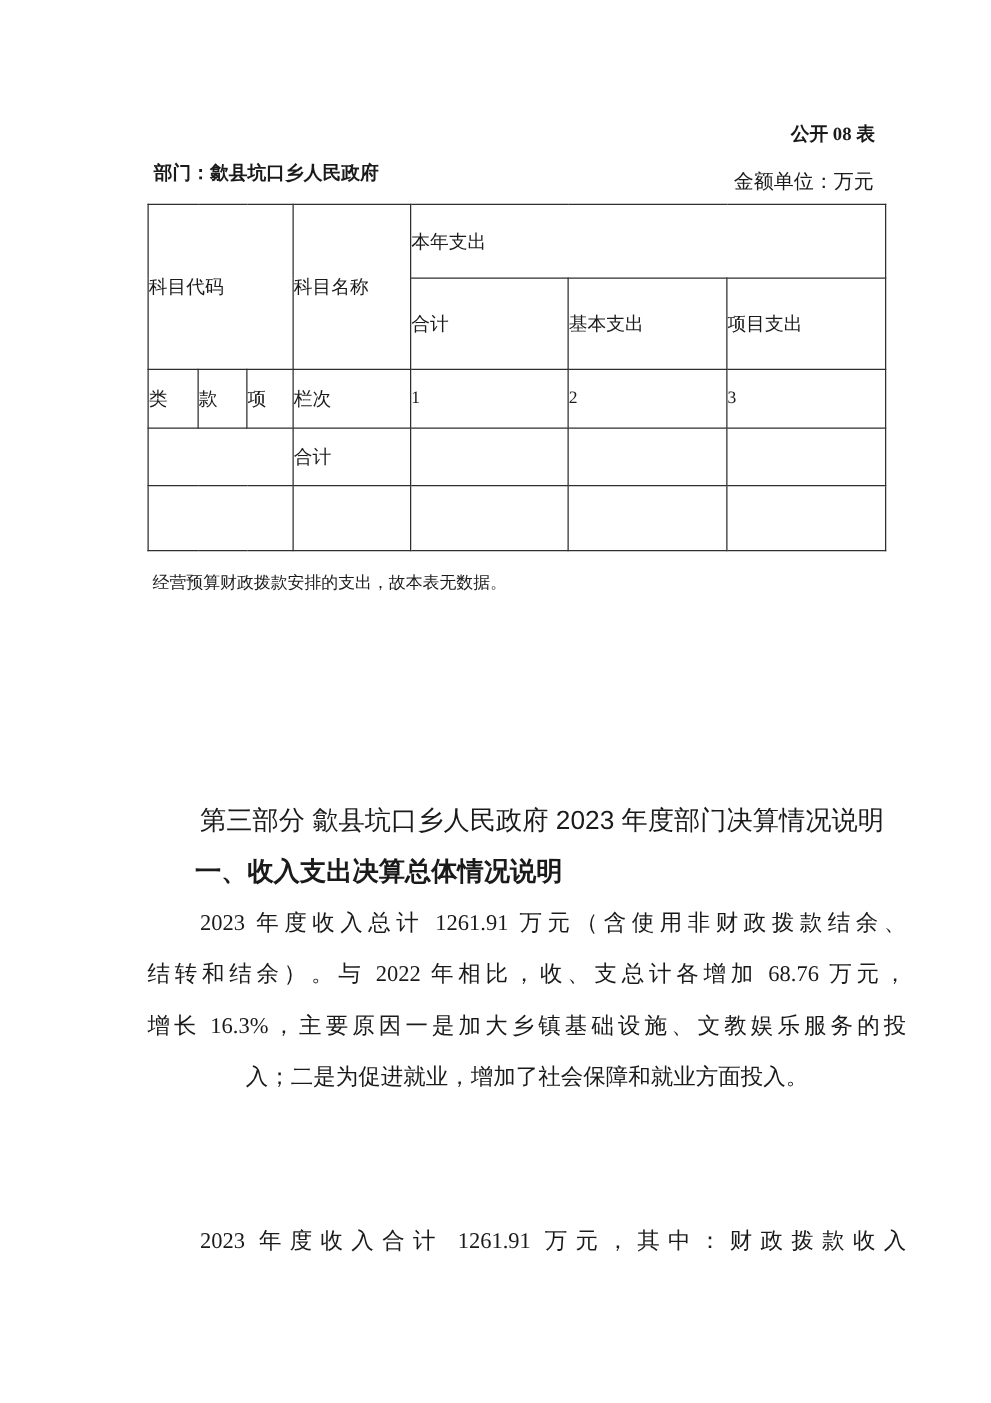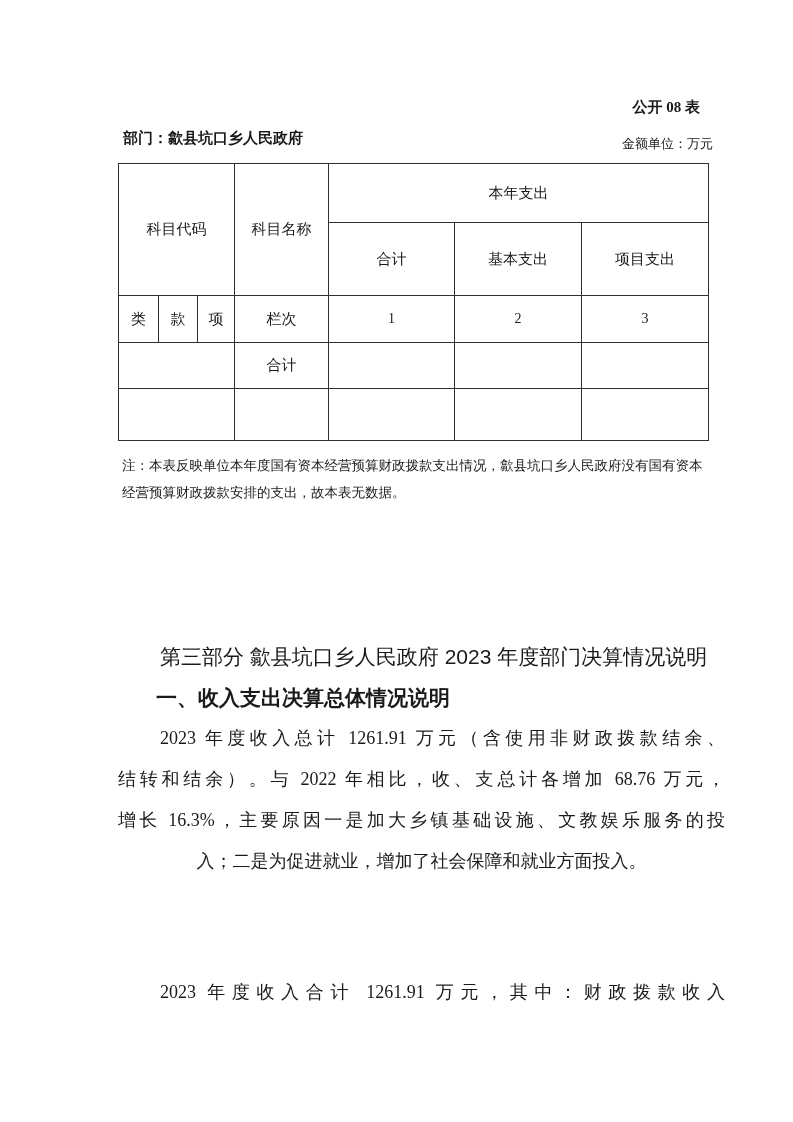--- a/index.html
+++ b/index.html
@@ -17,33 +17,33 @@
     position:absolute; top:98px; right:93px;
     font-size:15px; font-weight:bold;
     font-family:"Liberation Serif","DejaVu Serif",serif;
     white-space:nowrap;
   }
   .dept {
     position:absolute; top:129px; left:123px;
     font-size:15px; font-weight:bold; white-space:nowrap;
   }
   .unit {
-    position:absolute; top:135px; right:80px;
-    font-size:13px; white-space:nowrap;
+    position:absolute; top:135px; right:94px;
+    font-size:16px; white-space:nowrap;
   }
   
   table.budget {
     position:absolute; top:163px; left:118px;
     width:590px;
     border-collapse:collapse; table-layout:fixed;
     font-size:15px;
   }
   table.budget td {
     border:1px solid #2f2f2f;
-    text-align:center; vertical-align:middle;
+    text-align:left; vertical-align:middle;
     padding:0; overflow:hidden;
   }
   tr.r1 { height:59px; }
   tr.r2 { height:73px; }
   tr.r3 { height:47px; }
   tr.r4 { height:46px; }
   tr.r5 { height:52px; }
   td.num { font-size:14px; }
   
   .note {
@@ -125,21 +125,20 @@
       <td colspan="3"></td>
       <td></td>
       <td></td>
       <td></td>
       <td></td>
     </tr>
   </tbody>
     </table>
 
   <div class="note">
-    <div>注：本表反映单位本年度国有资本经营预算财政拨款支出情况，歙县坑口乡人民政府没有国有资本</div>
     <div>经营预算财政拨款安排的支出，故本表无数据。</div>
   </div>
 
   <div class="bodycol part-title">第三部分 歙县坑口乡人民政府 2023 年度部门决算情况说明</div>
 
   <div class="bodycol sec-title sec1">一、收入支出决算总体情况说明</div>
 
   <div class="bodycol para p1">
     <div class="jline indent">2023 年度收入总计 1261.91 万元（含使用非财政拨款结余、</div>
     <div class="jline">结转和结余）。与 2022 年相比，收、支总计各增加 68.76 万元，</div>

